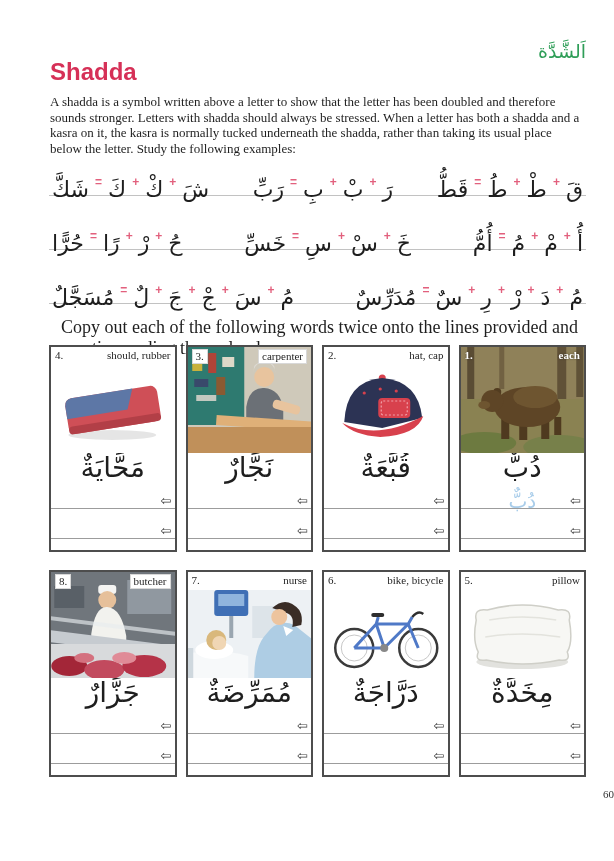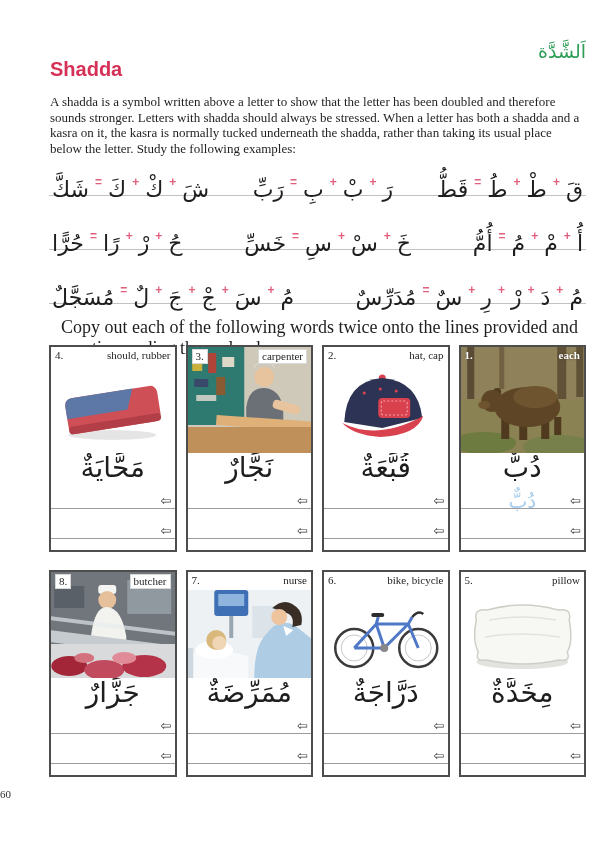--- a/index.html
+++ b/index.html
@@ -3,21 +3,21 @@
 <meta charset="utf-8">
 <style>
   :root{
     --red:#d63057; --green:#2f9e58; --pink:#e2607d; --blue:#a9cdea;
   }
   *{margin:0;padding:0;box-sizing:border-box}
   html,body{width:614px;height:861px}
   body{background:#ffffff;font-family:"Liberation Serif",serif;color:#1e1e1e;position:relative;overflow:hidden}
   .content{position:absolute;left:49px;top:0;width:537px;height:861px}
 
-  .title-en{font-family:"Liberation Sans",sans-serif;font-size:20px;font-weight:bold;color:var(--red);position:absolute;left:1px;top:58px}
+  .title-en{font-family:"Liberation Sans",sans-serif;font-size:24px;font-weight:bold;color:var(--red);position:absolute;left:1px;top:58px}
   .title-ar{position:absolute;right:0;top:40px;font-family:"DejaVu Sans",sans-serif;font-size:19px;color:var(--green);direction:rtl;line-height:1.2}
 
   .intro{position:absolute;top:94px;left:1px;width:534px;font-size:13px;line-height:15.5px}
 
   #examples{position:absolute;top:142px;left:0;right:0}
   .ex-line{height:54px;display:flex;direction:rtl;justify-content:space-between;align-items:flex-end;border-bottom:1px solid #c2c2c2;padding:0 3px}
   .ex-group{display:inline-flex;align-items:flex-end;gap:6px;font-family:"DejaVu Sans",sans-serif;font-size:22px;line-height:1;margin-bottom:-6px;direction:rtl}
   .op{font-family:"Liberation Sans",sans-serif;font-size:12px;font-weight:bold;color:var(--pink);margin-bottom:13px}
 
   .instruction{position:absolute;top:317px;left:12px;width:534px;font-size:18px}
@@ -30,21 +30,21 @@
   .style-boxed .photo-zone svg,.style-overlay .photo-zone svg{top:0;height:106px}
   .card-header{position:absolute;top:0;left:0;right:0;display:flex;justify-content:space-between;align-items:flex-start;padding:2px 4px;font-size:11px;z-index:2;line-height:1.2}
   .style-boxed .card-num,.style-boxed .card-label{background:#ffffff;padding:0 3px;border:1px solid #d8d8d8}
   .style-overlay .card-header{color:#fff;font-weight:bold;text-shadow:0 0 2px rgba(0,0,0,.5)}
   .card-word{height:30px;display:flex;justify-content:center;align-items:center;font-family:"DejaVu Sans",sans-serif;font-size:28px;direction:rtl;line-height:1}
   .write-line{position:relative;height:26px;border-bottom:1px solid #9c9c9c}
   .write-line + .write-line{height:30px}
   .arrow{position:absolute;right:3px;bottom:1px;font-size:13px;color:#3a3a3a;line-height:1}
   .trace{position:absolute;left:50%;transform:translateX(-50%);bottom:-3px;font-family:"DejaVu Sans",sans-serif;font-size:20px;color:var(--blue);direction:rtl;line-height:1}
 
-  .pagenum{position:absolute;top:788px;left:0;width:614px;text-align:left;font-size:11px;color:#333}
+  .pagenum{position:absolute;top:788px;left:0;width:614px;text-align:right;font-size:11px;color:#333}
 </style>
 </head>
 <body>
 
 <div class="content">
   <h1 class="title-en">Shadda</h1>
   <div class="title-ar">اَلشَّدَّة</div>
   <p class="intro">A shadda is a symbol written above a letter to show that the letter has been doubled and therefore sounds stronger. Letters with shadda should always be stressed. When a letter has both a shadda and a kasra on it, the kasra is normally tucked underneath the shadda, rather than taking its usual place below the letter. Study the following examples:</p>
   <div id="examples">
       <div class="ex-line">

